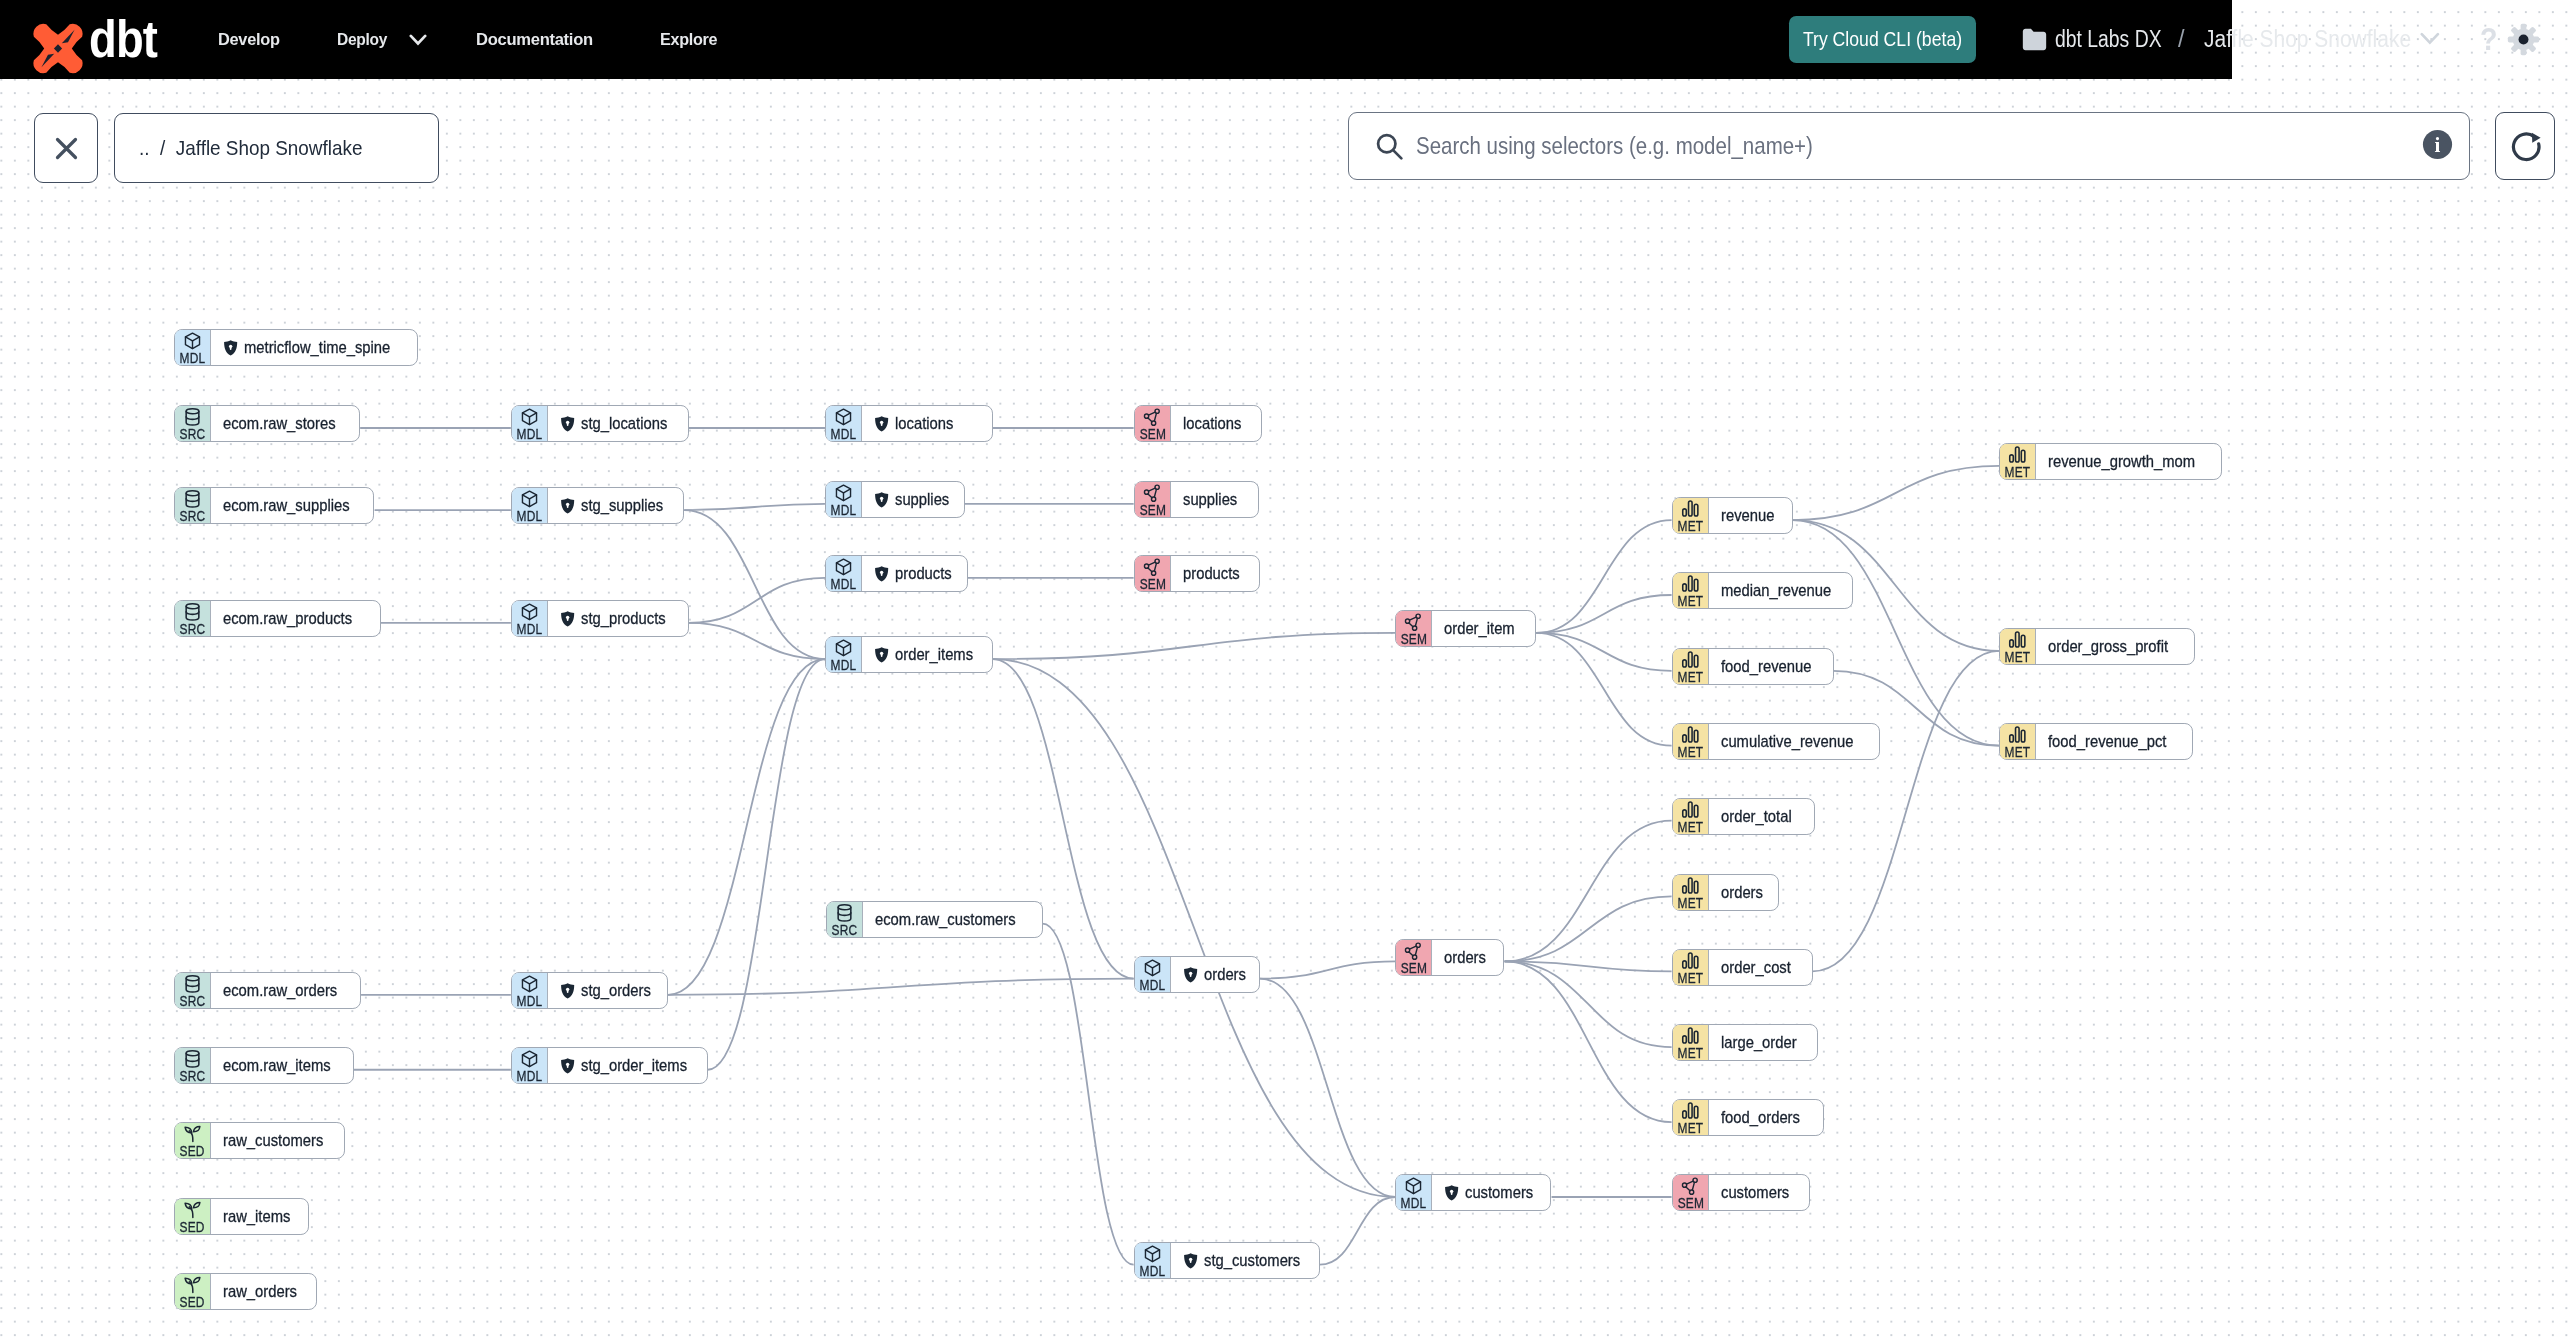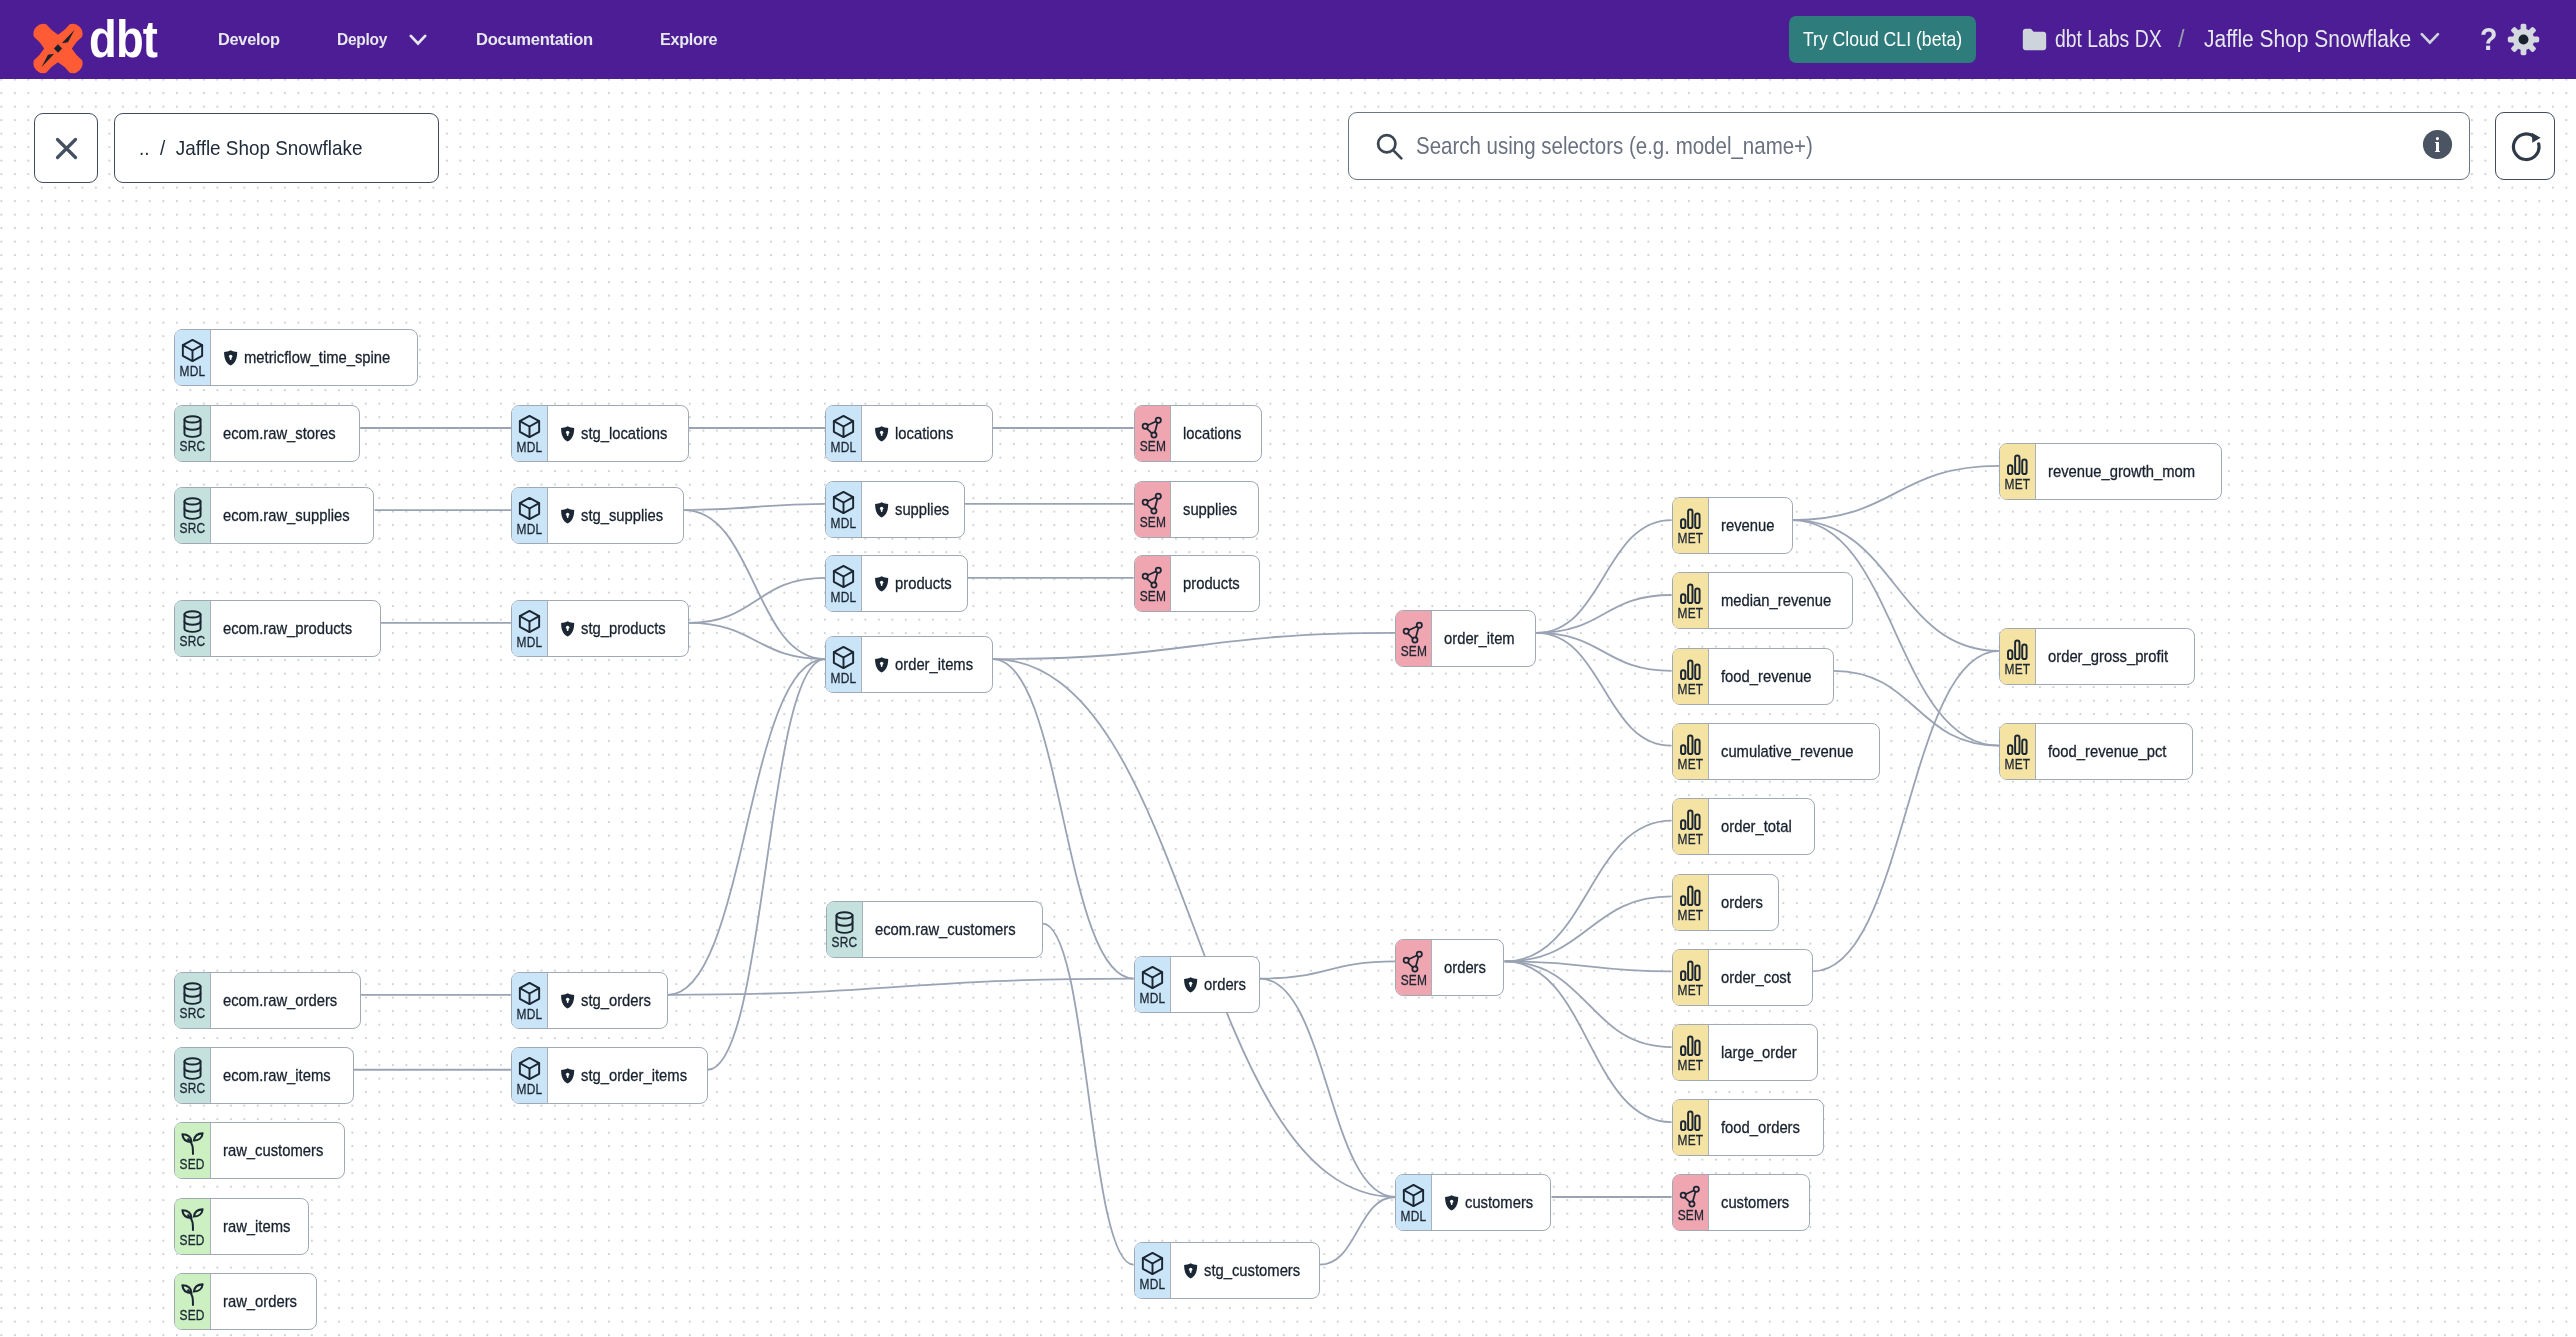--- a/index.html
+++ b/index.html
@@ -1,30 +1,30 @@
 <!DOCTYPE html>
 <html style="font-size:14.4px"><head><meta charset="utf-8"><style>
 *{margin:0;padding:0;box-sizing:border-box}
 html,body{width:2576px;height:1338px;overflow:hidden;background:#fff;
  font-family:"Liberation Sans",sans-serif;}
 #canvas{position:absolute;left:0;top:0;width:2576px;height:1338px;background:#fff;
  background-image:radial-gradient(circle,#cdd2d8 0.7px,rgba(255,255,255,0) 1px);
  background-size:13.5px 13.5px;background-position:8.1px 5.4px;}
 #edges{position:absolute;left:0;top:0;}
-.node{position:absolute;height:57px;background:#fff;border:1.8px solid #a0a8b4;border-radius:8.1px;
+.node{position:absolute;height:37px;background:#fff;border:1.8px solid #a0a8b4;border-radius:8.1px;
  display:flex;align-items:stretch;}
 .cell{width:36px;min-width:36px;border-radius:6.3px 0 0 6.3px;border-right:1.4px solid #a8b0bb;
  display:flex;flex-direction:column;align-items:center;justify-content:center;padding-top:0.9px}
 .cell svg{display:block;margin-bottom:-0.9px}
 .tl{font-size:15.3px;line-height:15.3px;color:#1b2633;transform:scaleX(0.78);letter-spacing:0.2px;-webkit-text-stroke:0.3px #1b2633}
 .lbl{display:flex;align-items:center;padding-left:11.7px;font-size:17px;color:#18212e;white-space:nowrap;-webkit-text-stroke:0.3px #18212e}
 .sh{margin-right:6.3px;min-width:15.3px}
 .tt{display:inline-block;transform:scaleX(0.87);transform-origin:0 50%}
 
-header{position:absolute;left:0;top:0;width:2576px;height:79px;background:#4c1d95;z-index:5}
+header{position:absolute;left:0;top:0;width:2232px;height:79px;background:#000000;z-index:5}
 header .abs{position:absolute;top:0;height:79px;display:flex;align-items:center}
 .logo{position:absolute;left:22.6px;top:13.5px}
 .wordmark{position:absolute;left:89px;top:0;height:79px;display:flex;align-items:center;
  color:#fff;font-weight:bold;font-size:51px;letter-spacing:-0.9px}
 .wordmark .in{display:inline-block;transform:scaleX(0.89);transform-origin:0 50%}
 .nav{color:#e6e8eb;font-weight:bold;font-size:17px;letter-spacing:-0.3px}
 .nav .in{display:inline-block;transform-origin:0 50%}
 .clibtn{background:#2e7d7c;color:#fff;border-radius:7.2px;height:47px;width:187px;
  display:flex;align-items:center;justify-content:center;font-size:20.3px}
 .clibtn .in{display:inline-block;transform:scaleX(0.87);transform-origin:50% 50%;white-space:nowrap}

